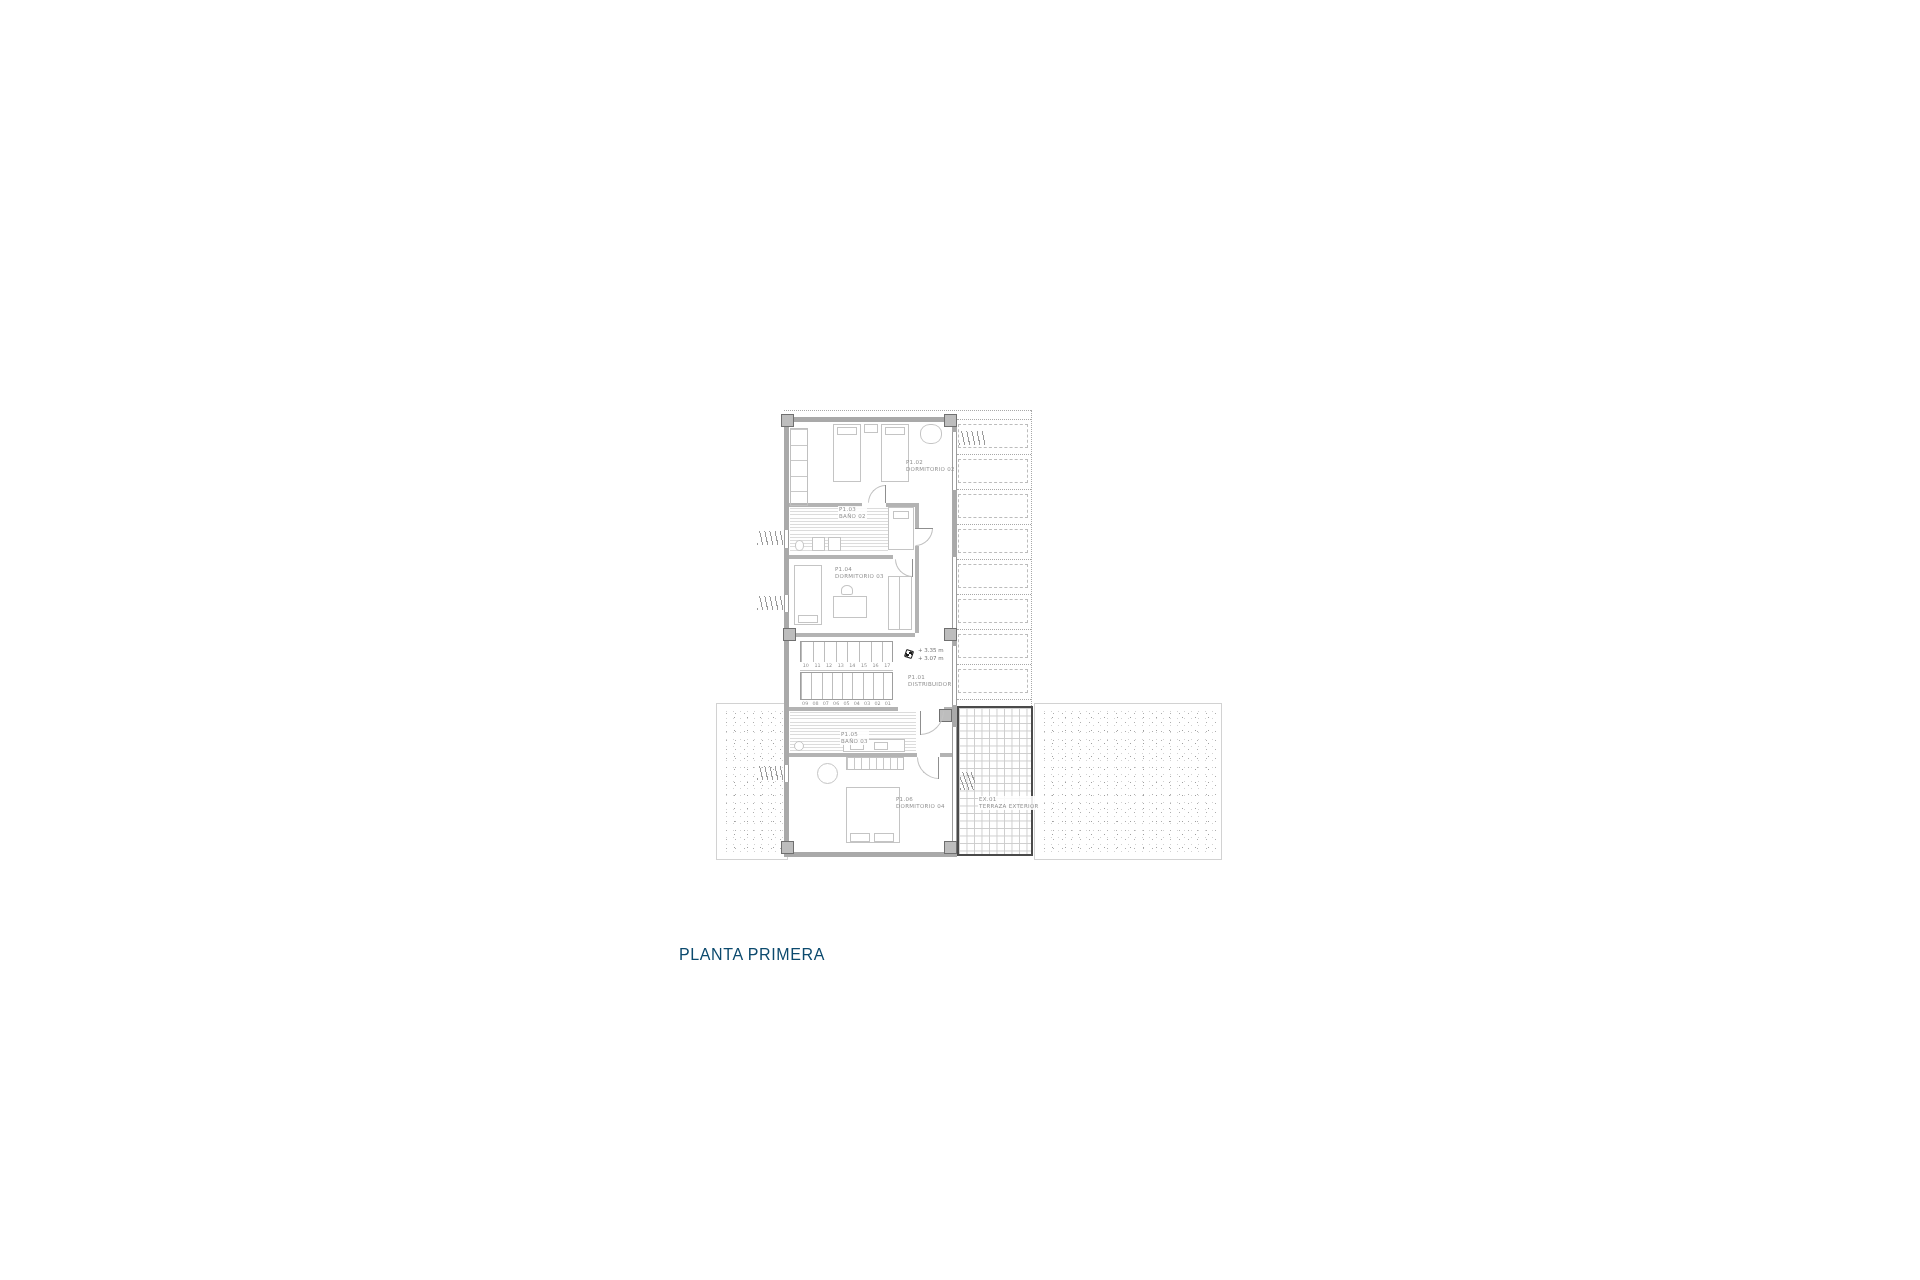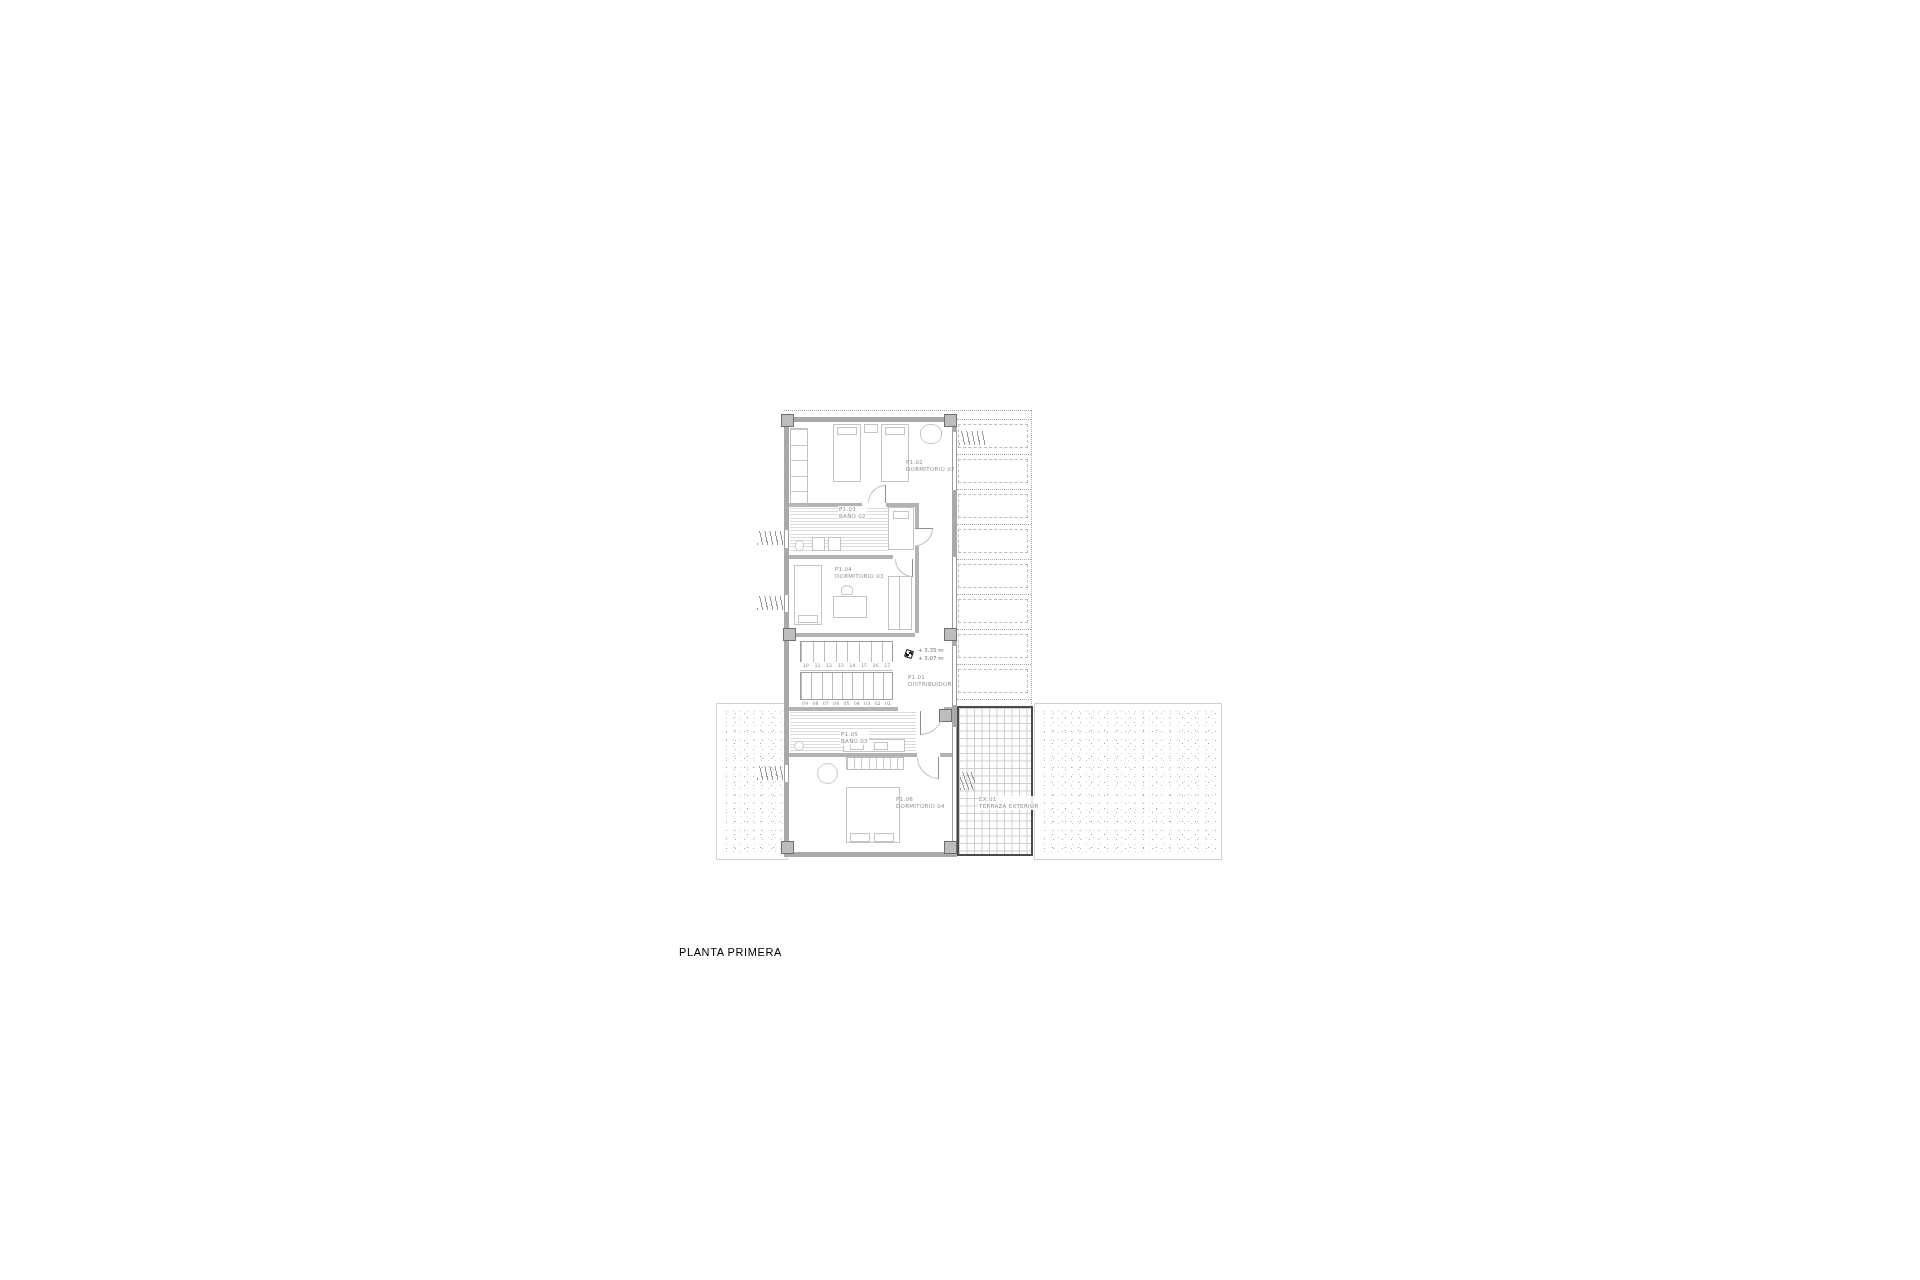--- a/index.html
+++ b/index.html
@@ -45,21 +45,21 @@
   .arc-tl{border-color:#c2c2c2 transparent transparent #c2c2c2;border-radius:100% 0 0 0;}
   .arc-br{border-color:transparent #c2c2c2 #c2c2c2 transparent;border-radius:0 0 100% 0;}
   .arc-bl{border-color:transparent transparent #c2c2c2 #c2c2c2;border-radius:0 0 0 100%;}
   .leaf{background:#8f8f8f;}
   
   .lbl{font-size:5.5px;line-height:7px;color:#8f8f8f;letter-spacing:.3px;white-space:nowrap;}
   .halo{background:rgba(255,255,255,.88);padding:0 1px;}
   .lvl{font-size:5.5px;line-height:7.5px;color:#6e6e6e;white-space:nowrap;}
   .levelmark{width:8px;height:8px;border:1px solid #1a1a1a;border-radius:1px;transform:rotate(18deg);
     background:conic-gradient(#1a1a1a 0 25%,#ffffff 25% 50%,#1a1a1a 50% 75%,#ffffff 75%);}
-  .title{font-family:"Liberation Sans",sans-serif;font-size:11px;color:#000000;letter-spacing:.6px;white-space:nowrap;}
+  .title{font-family:"Liberation Sans",sans-serif;font-size:16px;color:#0c4a6e;letter-spacing:.6px;white-space:nowrap;}
 </style>
 </head>
 <body>
 
 <div id="canvas">
 
   <div class="abs dotline" style="left:784px;top:410px;width:247px;"></div>
   <div class="abs dotlinev" style="left:1031px;top:410px;height:296px;"></div>
   <div class="abs dotline" style="left:957px;top:419px;width:74px;"></div>
   <div class="abs slat" style="left:958px;top:424px;width:70px;height:24px;"></div>

